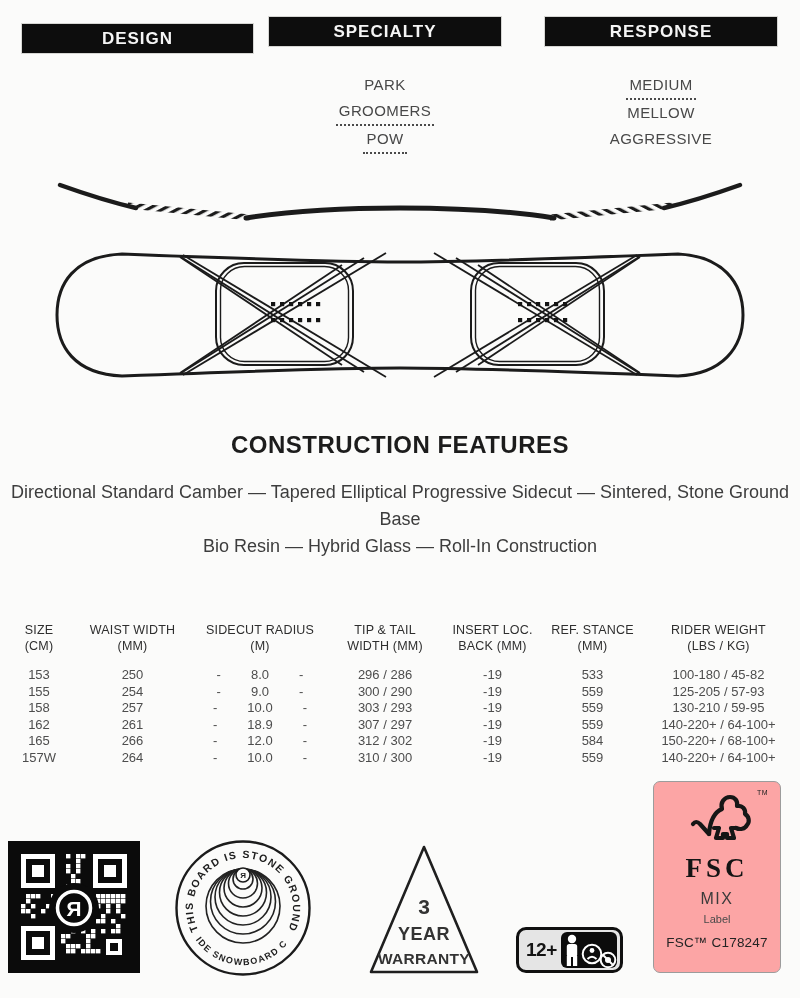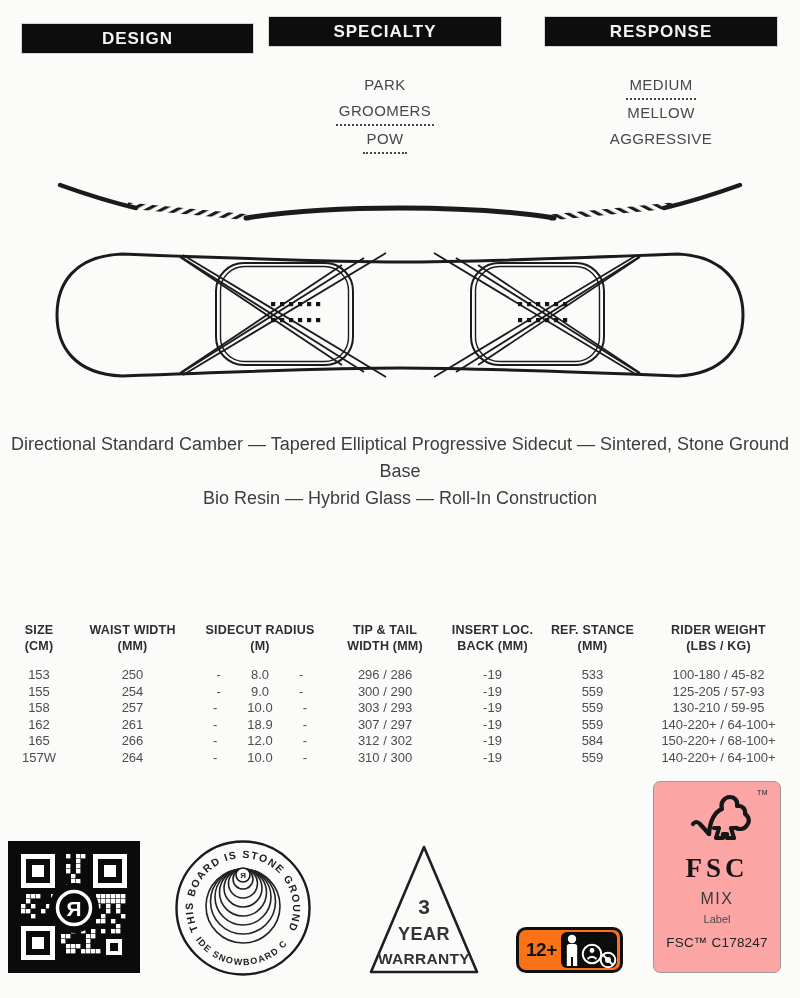--- a/index.html
+++ b/index.html
@@ -39,32 +39,32 @@
   .construction h2 {
     margin:0 0 20px 0; font-size:24px; font-weight:bold;
     color:#1c1c1c; letter-spacing:.5px;
   }
   .construction p { margin:0; font-size:18px; line-height:27px; color:#3d3d3d; }
 
   
   .size-table { position:absolute; top:622px; left:8px; width:784px; }
   .trow { display:grid; grid-template-columns:62px 125px 130px 120px 95px 105px 147px; }
   .thead { margin-bottom:13px; }
-  .th { text-align:center; font-weight:bold; font-size:12.5px; line-height:16px; color:#2e2e2e; letter-spacing:.2px; }
+  .th { text-align:center; font-weight:normal; font-size:12.5px; line-height:16px; color:#2e2e2e; letter-spacing:.2px; }
   .th div { display:block; }
   .td { text-align:center; font-size:13px; line-height:16.5px; color:#4d4d4d; }
   .td.radius { display:flex; justify-content:center; gap:30px; }
 
   
   .qr-badge        { position:absolute; left:8px;   top:841px; }
   .stone-badge     { position:absolute; left:174px; top:839px; }
   .warranty-badge  { position:absolute; left:366px; top:842px; }
   .age-badge {
     position:absolute; left:516px; top:927px; width:107px; height:46px;
-    background:#f97316; border:3px solid #101010; border-radius:10px;
+    background:#e5e5e5; border:3px solid #101010; border-radius:10px;
     display:flex; align-items:center;
   }
   .age-label { font-size:19px; font-weight:bold; color:#141414; padding:0 4px 0 7px; letter-spacing:-.5px; }
   .age-pict { flex:1; align-self:stretch; margin:2px 3px 2px 0; background:#0c0c0c; border-radius:6px; }
 
   .fsc-badge {
     position:absolute; left:653px; top:781px; width:128px; height:192px;
     background:#fca5a5; border:1.5px solid #9c9c9c; border-radius:7px;
     text-align:center;
   }
@@ -186,20 +186,21 @@
       <rect x="518" y="76" width="4.2" height="4.2"></rect>
         <rect x="527" y="76" width="4.2" height="4.2"></rect>
         <rect x="536" y="76" width="4.2" height="4.2"></rect>
         <rect x="545" y="76" width="4.2" height="4.2"></rect>
         <rect x="554" y="76" width="4.2" height="4.2"></rect>
         <rect x="563" y="76" width="4.2" height="4.2"></rect>
     </g>
   </svg>
 
   <div class="construction">
+    <h2>CONSTRUCTION FEATURES</h2>
     <p>Directional Standard Camber — Tapered Elliptical Progressive Sidecut — Sintered, Stone Ground Base</p>
     <p>Bio Resin — Hybrid Glass — Roll-In Construction</p>
   </div>
 
   <div class="size-table">
     <div class="trow thead">
       <div class="th">
           <div>SIZE</div>
           <div>(CM)</div>
         </div>

